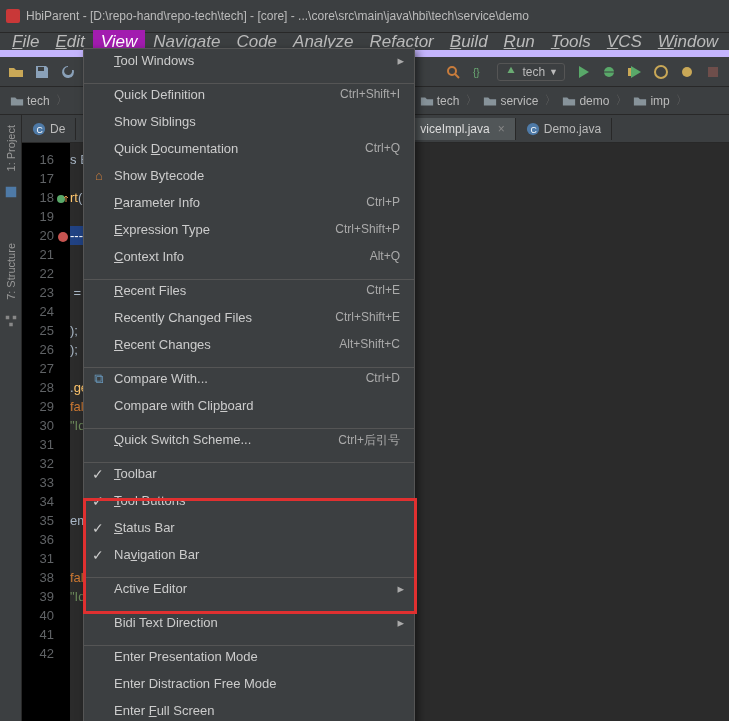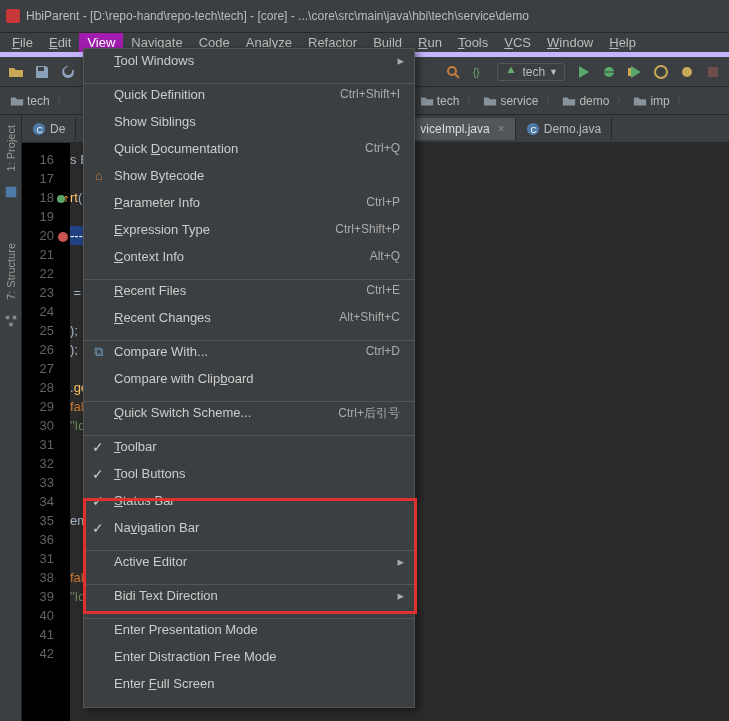--- a/index.html
+++ b/index.html
@@ -1,20 +1,20 @@
 <!DOCTYPE html>
 <html><head>
 <meta charset="utf-8">
 <style>
   * { margin: 0; padding: 0; box-sizing: border-box; font-family: "Segoe UI", Arial, sans-serif; }
   body { background: #3c3f41; color: #bbbbbb; font-size: 13px; width: 729px; height: 721px; overflow: hidden; position: relative; }
   .titlebar { background: #3c3f41; height: 24px; display: flex; align-items: center; padding: 16px 6px; font-size: 12px; border-bottom: 1px solid #282828; }
   .title-icon { width: 14px; height: 14px; background:#c93838; margin-right:6px; border-radius:2px; }
   .titlebar span { color:#bbbbbb; white-space:nowrap; }
-  .menubar { background:#3c3f41; height:24px; display:flex; align-items:center; padding:0 4px; font-size:13px; border-bottom:5px solid #c4b5fd; }
+  .menubar { background:#3c3f41; height:24px; display:flex; align-items:center; padding:0 4px; font-size:17px; border-bottom:7px solid #c4b5fd;font-style:italic; }
   .menubar .mi { padding:2px 8px; cursor:default; }
   .menubar .mi.open { background:#a21caf; color:#fff; }
   .mi u { text-decoration: underline; }
   .toolbar { background:#3c3f41; height:30px; display:flex; align-items:center; gap:10px; padding:0 8px; border-bottom:1px solid #282828; }
   .tb-ico { width:16px; height:16px; display:inline-block; }
   .tb-sep { width:1px; height:20px; background:#555; }
   .run-combo { background:#3c3f41; border:1px solid #555; border-radius:3px; padding:1px 6px; display:flex; align-items:center; gap:4px; font-size:12px; }
   .breadcrumb { background:#3c3f41; height:28px; display:flex; align-items:center; padding:0 6px; font-size:12px; border-bottom:1px solid #282828; overflow:hidden; }
   .crumb { display:flex; align-items:center; gap:3px; padding:2px 4px; white-space:nowrap; }
   .crumb svg { width:14px; height:14px; }
@@ -301,20 +301,24 @@
     <div class="dm-row">
       <span><u>C</u>ontext Info</span>
       <span class="short">Alt+Q</span>
     </div>
     <div class="dm-sep"></div>
     <div class="dm-row">
       <span><u>R</u>ecent Files</span>
       <span class="short">Ctrl+E</span>
     </div>
     <div class="dm-row">
+      <span>Recently Changed Files</span>
+      <span class="short">Ctrl+Shift+E</span>
+    </div>
+    <div class="dm-row">
       <span><u>R</u>ecent Changes</span>
       <span class="short">Alt+Shift+C</span>
     </div>
     <div class="dm-sep"></div>
     <div class="dm-row">
       <span class="icon-left" style="color:#6897bb;">⧉</span>
       <span>Compare With...</span>
       <span class="short">Ctrl+D</span>
     </div>
     <div class="dm-row">

